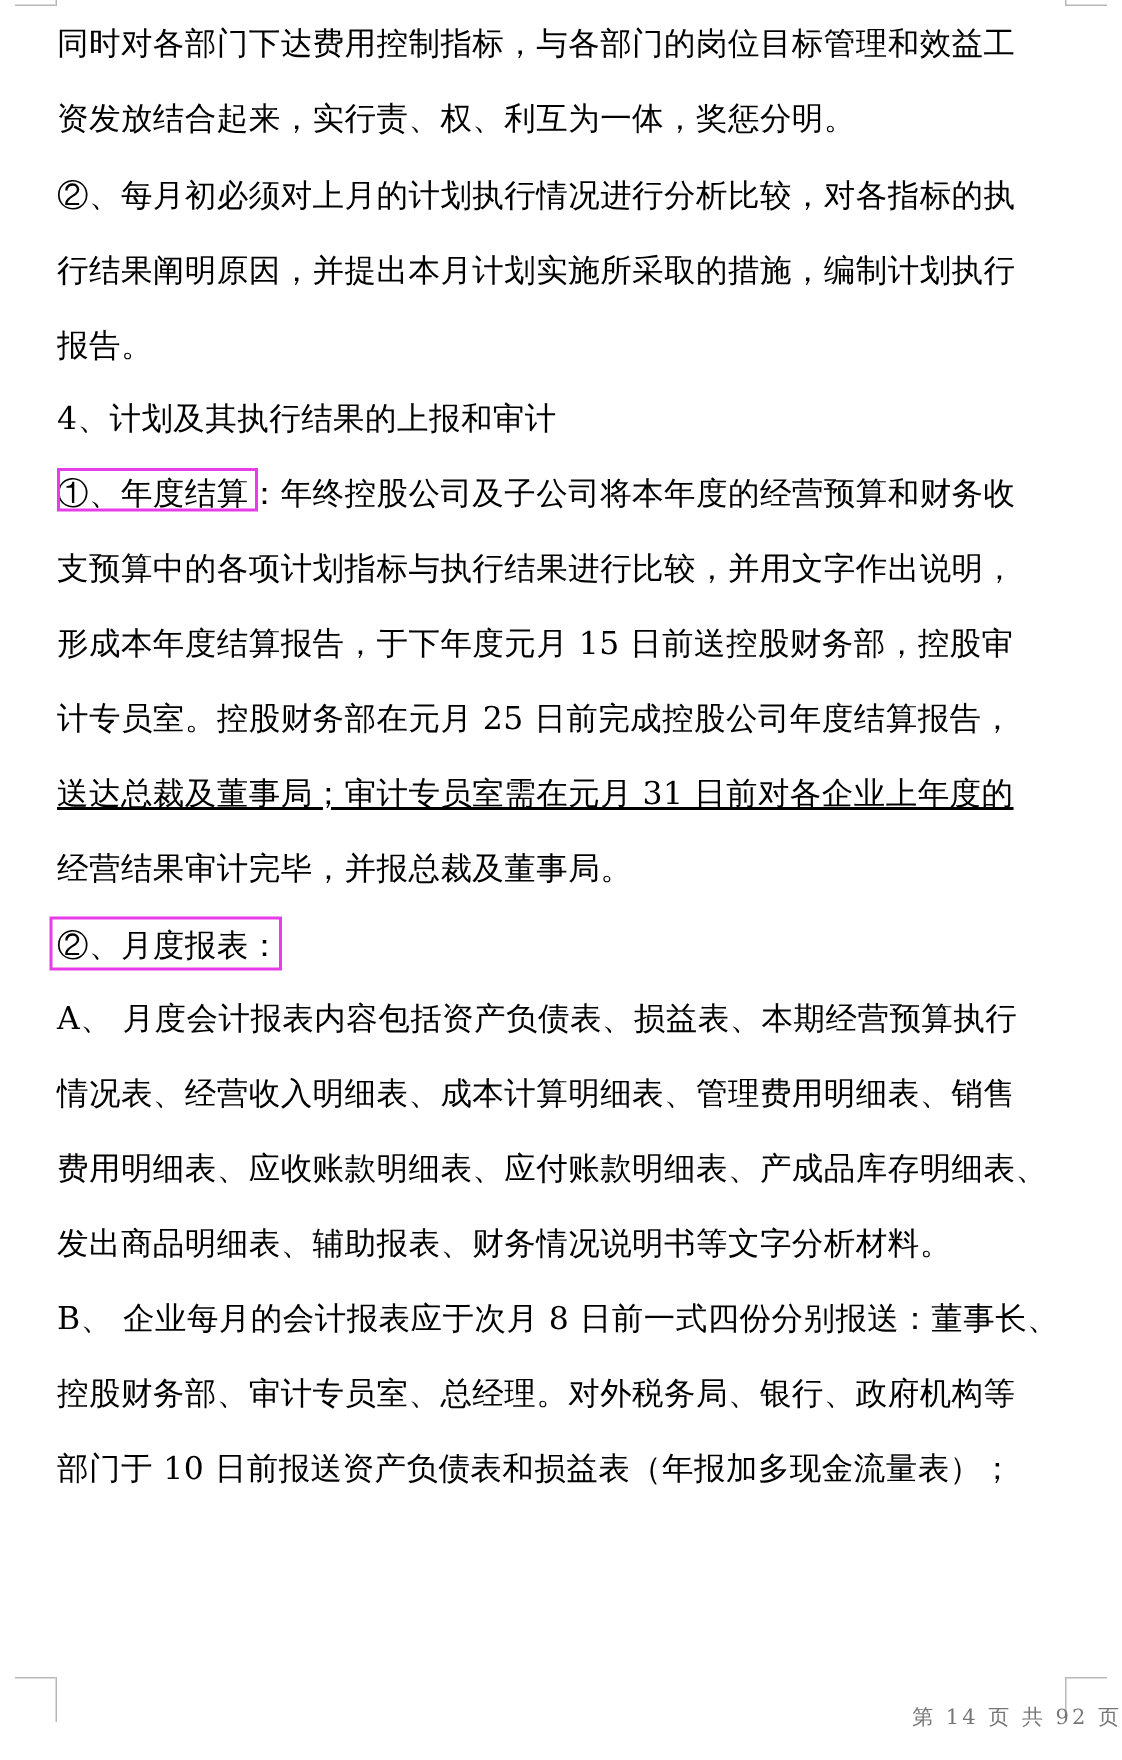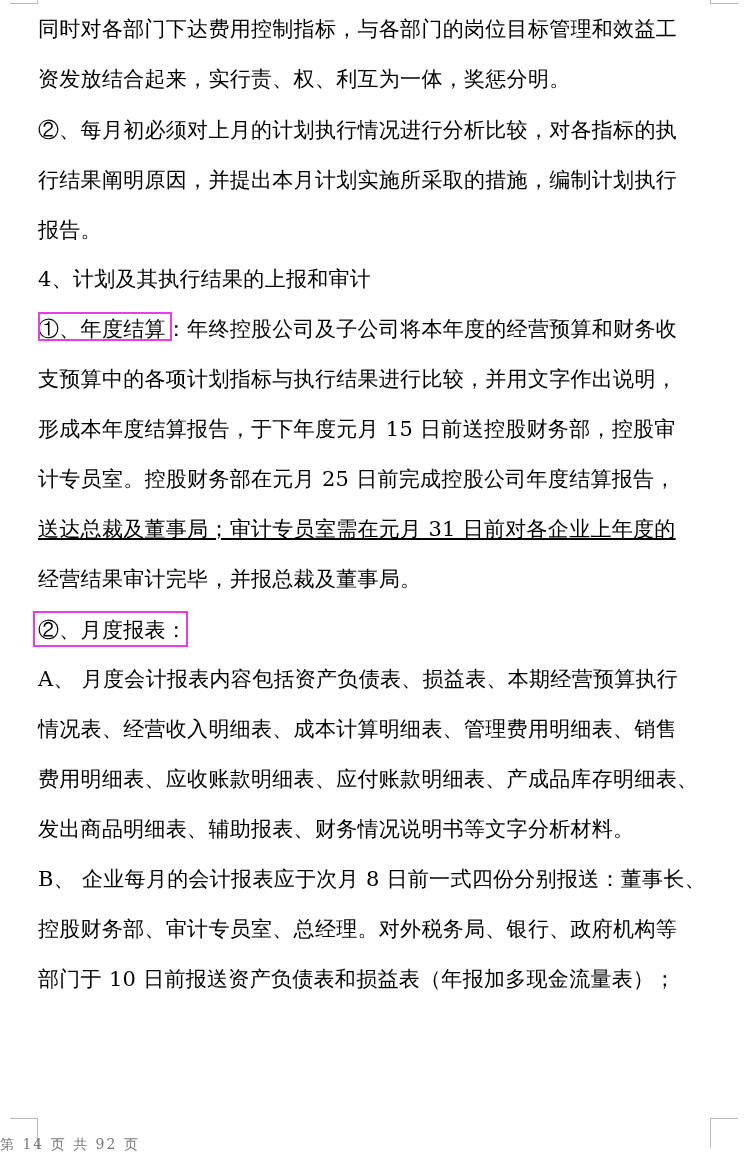--- a/index.html
+++ b/index.html
@@ -2,21 +2,21 @@
 <html><head>
   <meta charset="utf-8">
   <style>
     html, body { margin: 0; padding: 0; background: #ffffff; }
     body { width: 748px; height: 1173px; position: relative; overflow: hidden;
       font-family: "DejaVu Serif", "Liberation Serif", serif; color: #000; }
     .page { position: absolute; left: 0; top: 0; width: 632px; height: 1173px; }
     .line { position: absolute; left: 38px; font-size: 21px; line-height: 26px; white-space: nowrap; letter-spacing: 0.3px; }
     .hl-box { position: absolute; border: 2px solid #e83ce8; box-sizing: border-box; }
     .corner { position: absolute; background: #b8b8b8; }
-    .footer { position: absolute; top: 1136px; left: 0; width: 748px; text-align: left;
+    .footer { position: absolute; top: 1136px; left: 0; width: 748px; text-align: right;
       font-size: 14px; color: #777; letter-spacing: 2px; }
   </style>
 </head>
 <body>
 
 <div class="page">
 
   <div class="corner" style="left:10px;top:3px;width:27px;height:1px;"></div>
   <div class="corner" style="left:37px;top:0px;width:1px;height:4px;"></div>
   <div class="corner" style="left:710px;top:3px;width:28px;height:1px;"></div>

